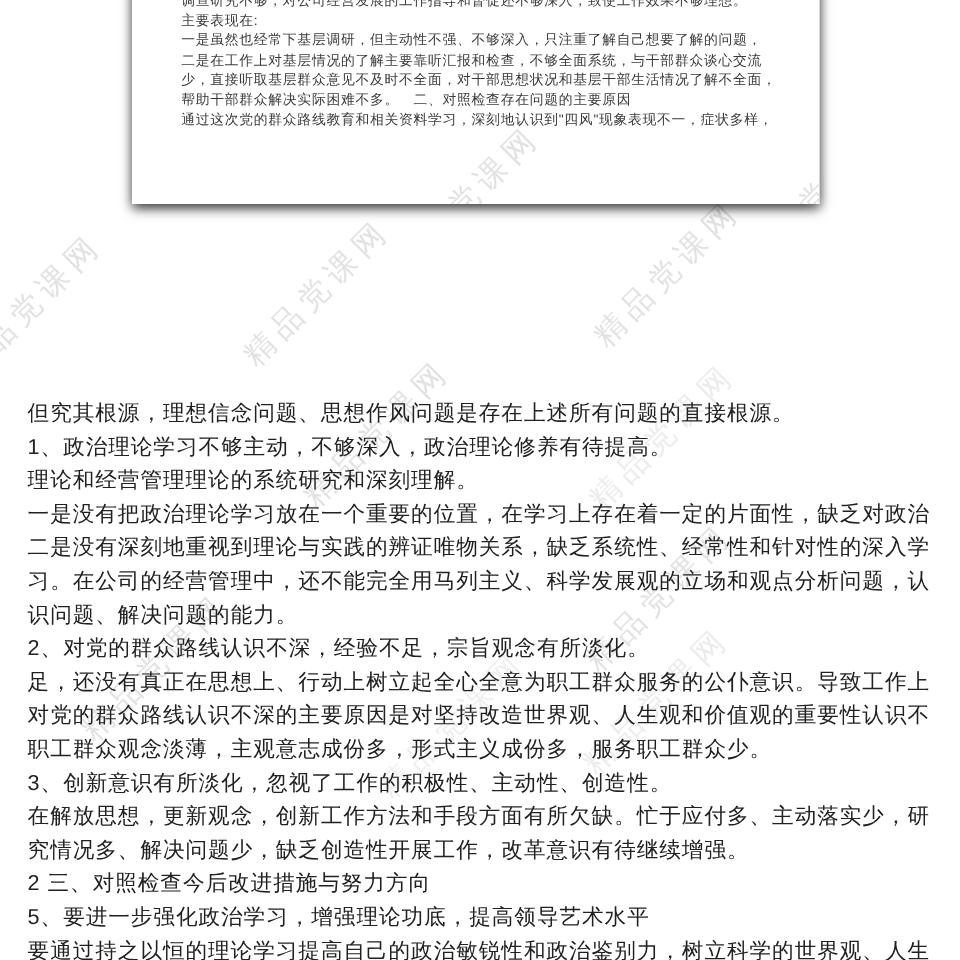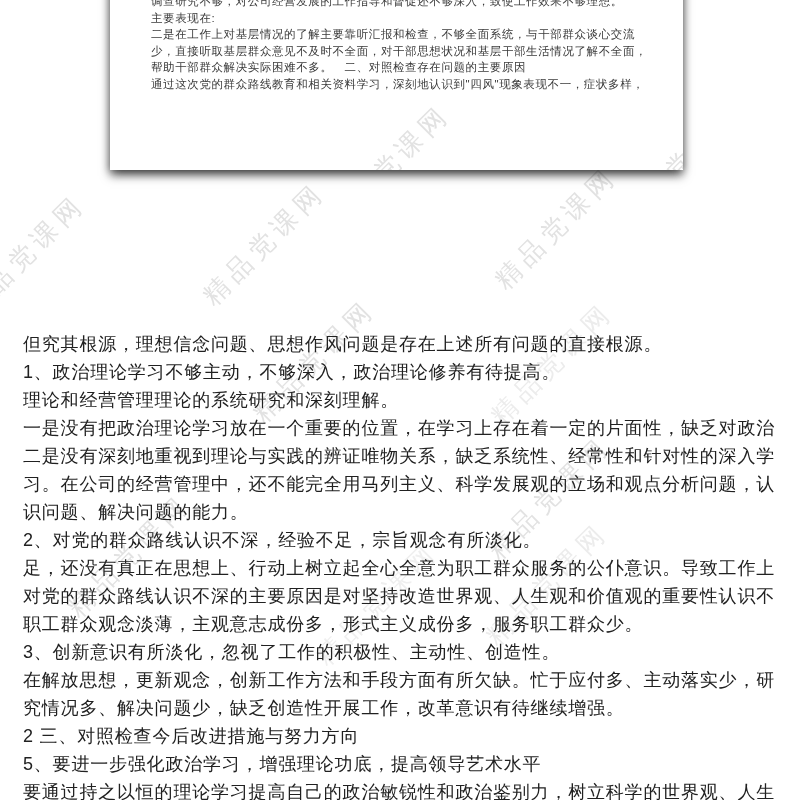--- a/index.html
+++ b/index.html
@@ -59,20 +59,21 @@
   <span class="wm w7">精品党课网</span>
   <span class="wm w8">精品党课网</span>
   <span class="wm w9">精品党课网</span>
 
   <div class="preview-page">
     <span class="wm pv-wm p1">精品党课网</span>
     <span class="wm pv-wm p2">精品党课网</span>
     <div class="preview-text">
       <div class="preview-line">调查研究不够，对公司经营发展的工作指导和督促还不够深入，致使工作效果不够理想。</div>
       <div class="preview-line">主要表现在:</div>
+      <div class="preview-line">一是虽然也经常下基层调研，但主动性不强、不够深入，只注重了解自己想要了解的问题，</div>
       <div class="preview-line">二是在工作上对基层情况的了解主要靠听汇报和检查，不够全面系统，与干部群众谈心交流</div>
       <div class="preview-line">少，直接听取基层群众意见不及时不全面，对干部思想状况和基层干部生活情况了解不全面，</div>
       <div class="preview-line">帮助干部群众解决实际困难不多。　二、对照检查存在问题的主要原因</div>
       <div class="preview-line">通过这次党的群众路线教育和相关资料学习，深刻地认识到"四风"现象表现不一，症状多样，</div>
     </div>
   </div>
 
   <div class="body-text">
     <div class="body-line">但究其根源，理想信念问题、思想作风问题是存在上述所有问题的直接根源。</div>
     <div class="body-line">1、政治理论学习不够主动，不够深入，政治理论修养有待提高。</div>

